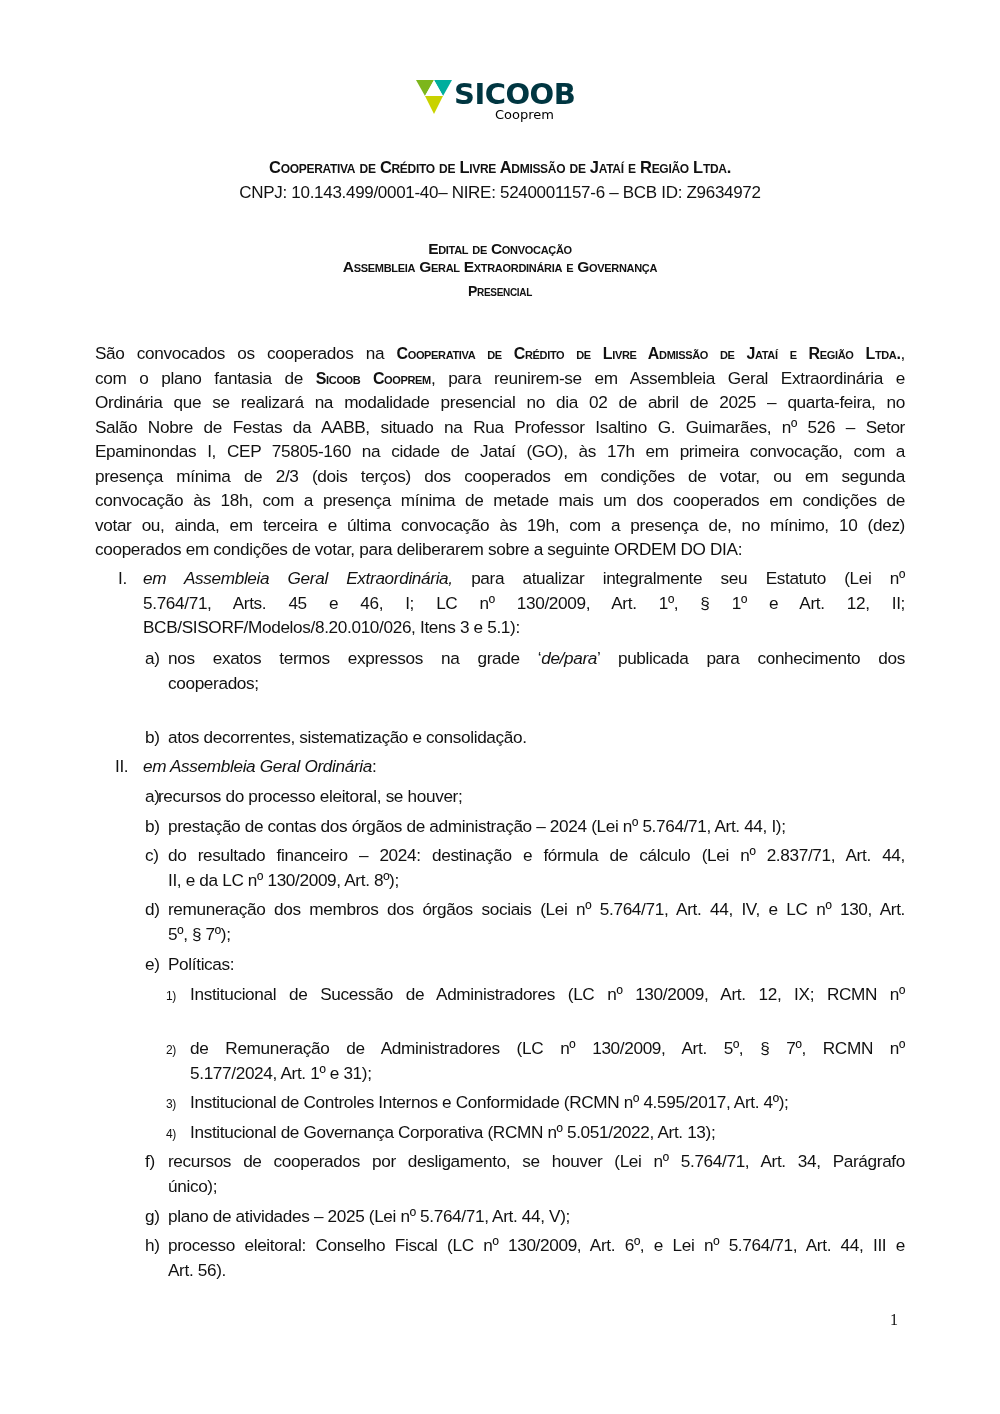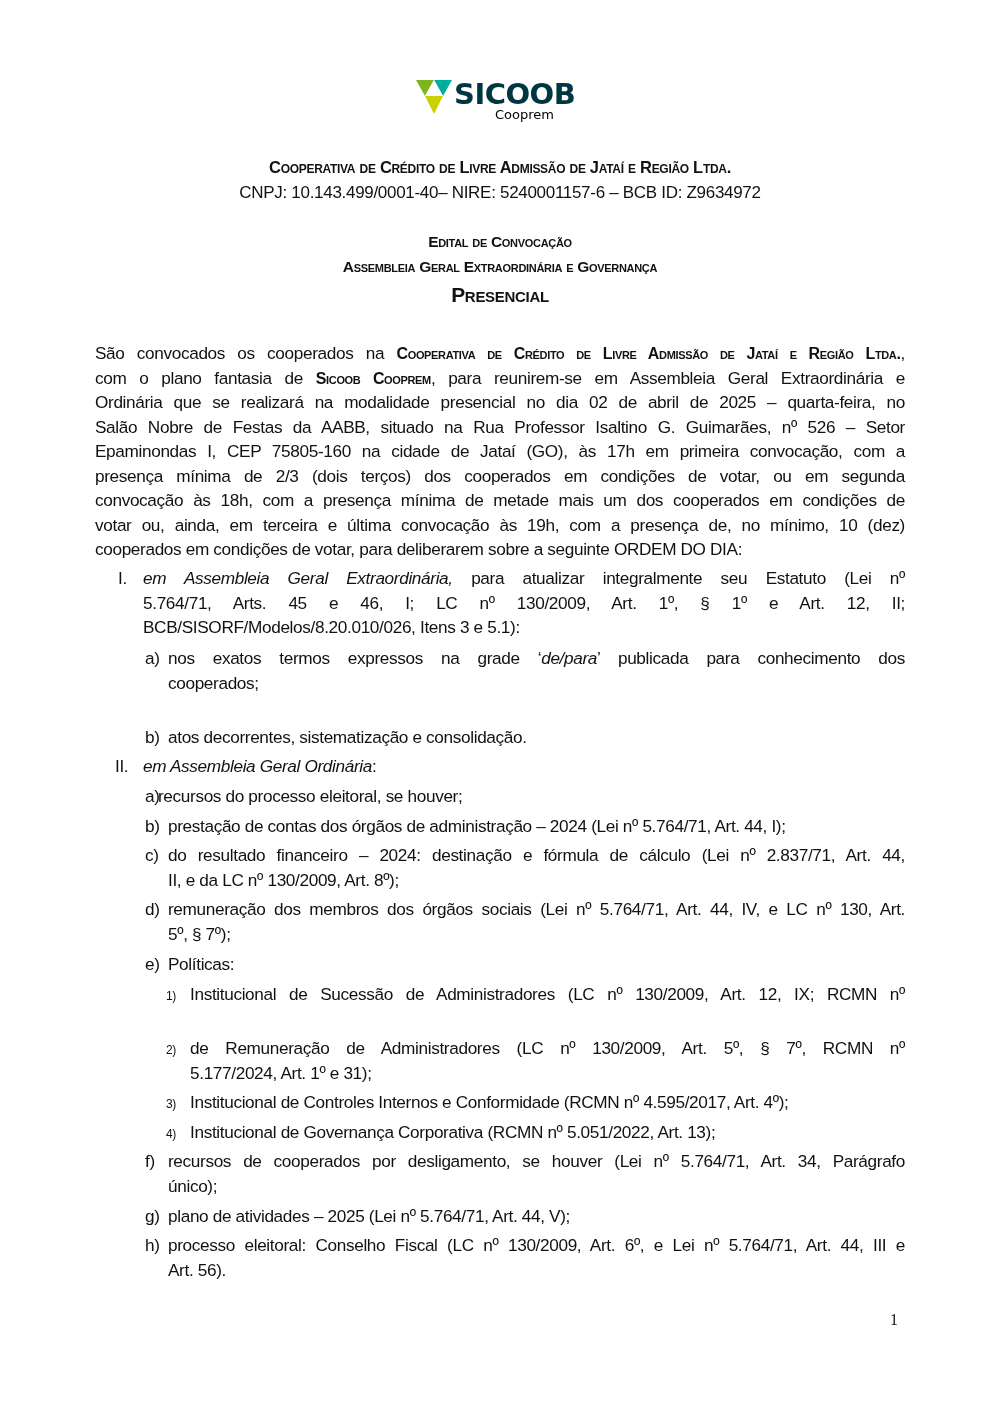--- a/index.html
+++ b/index.html
@@ -47,23 +47,23 @@
       <polygon points="18,0 27,16 9,16" fill="#ffffff"></polygon>
       <polygon points="14,8 22,8 18,15" fill="#7db61c" opacity="0.0"></polygon>
     </svg>
     <span class="brand">SICOOB</span>
     <span class="sub">Cooprem</span>
   </div>
 
   <div class="center sc" style="top:158px;">Cooperativa de Crédito de Livre Admissão de Jataí e Região Ltda.</div>
   <div class="center" style="top:183px; font-size:17px;">CNPJ: 10.143.499/0001-40– NIRE: 5240001157-6 – BCB ID: Z9634972</div>
 
-  <div class="center sc" style="top:233px; font-size:15.5px;">Edital de Convocação</div>
+  <div class="center sc" style="top:240px; font-size:15.5px;">Edital de Convocação</div>
   <div class="center sc" style="top:258px; font-size:15.5px;">Assembleia Geral Extraordinária e Governança</div>
-  <div class="center sc" style="top:283px; font-size:21px;">Presencial</div>
+  <div class="center sc" style="top:283px; font-size:14px;">Presencial</div>
 
   <div class="body-text" style="top:341px;">
     <span class="line"><span>São convocados os cooperados na </span><span class="sc" style="font-size:16px;">Cooperativa de Crédito de Livre Admissão de Jataí e Região Ltda.</span><span>,</span></span>
     <span class="line"><span>com o plano fantasia de </span><span class="sc" style="font-size:16px;">Sicoob Cooprem</span><span>, para reunirem-se em Assembleia Geral Extraordinária e</span></span>
     <span class="line">Ordinária que se realizará na modalidade presencial no dia 02 de abril de 2025 – quarta-feira, no</span>
     <span class="line">Salão Nobre de Festas da AABB, situado na Rua Professor Isaltino G. Guimarães, nº 526 – Setor</span>
     <span class="line">Epaminondas I, CEP 75805-160 na cidade de Jataí (GO), às 17h em primeira convocação, com a</span>
     <span class="line">presença mínima de 2/3 (dois terços) dos cooperados em condições de votar, ou em segunda</span>
     <span class="line">convocação às 18h, com a presença mínima de metade mais um dos cooperados em condições de</span>
     <span class="line">votar ou, ainda, em terceira e última convocação às 19h, com a presença de, no mínimo, 10 (dez)</span>

